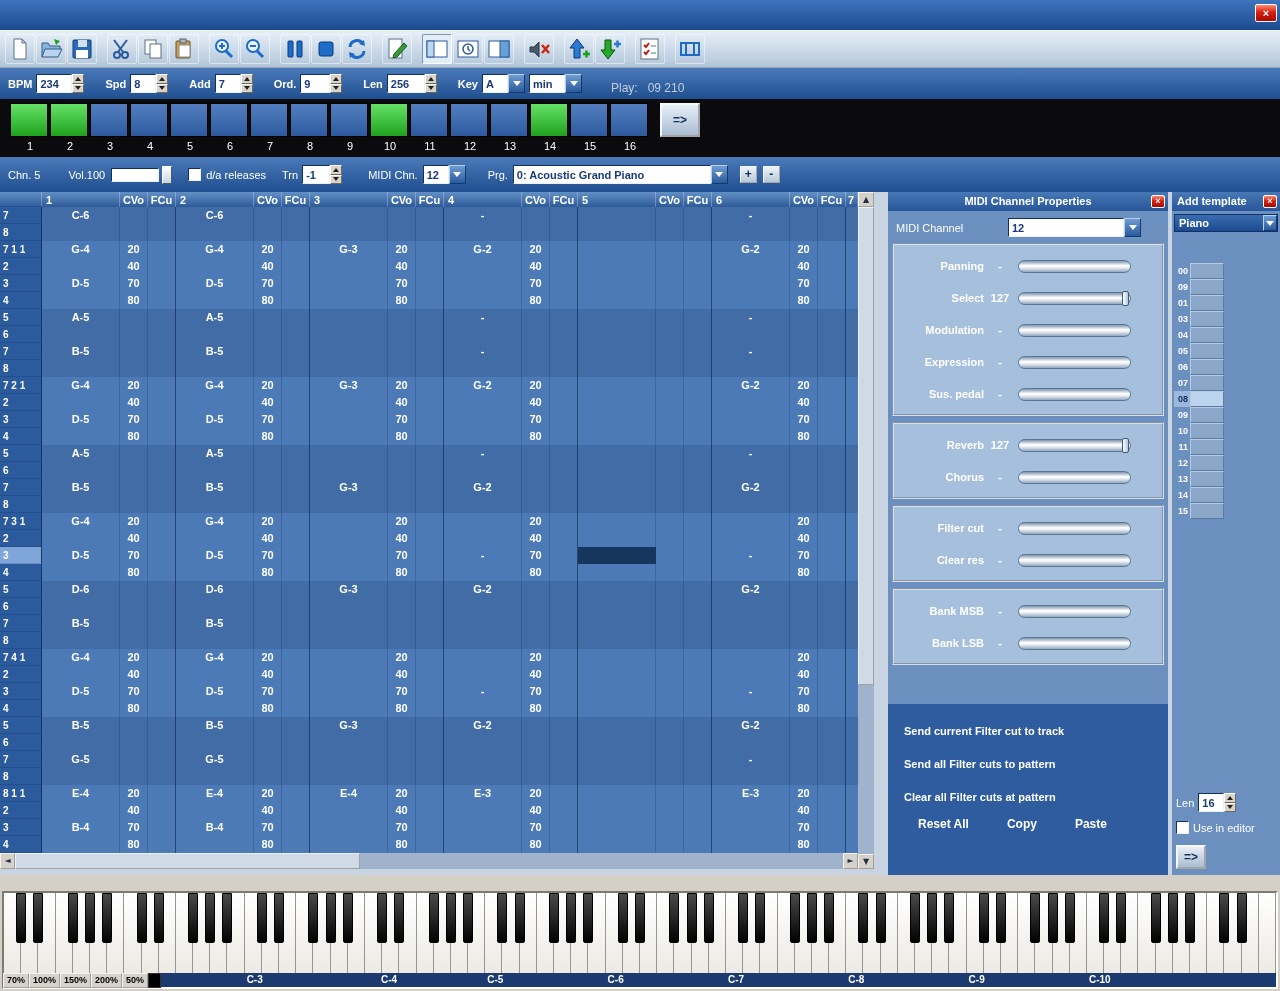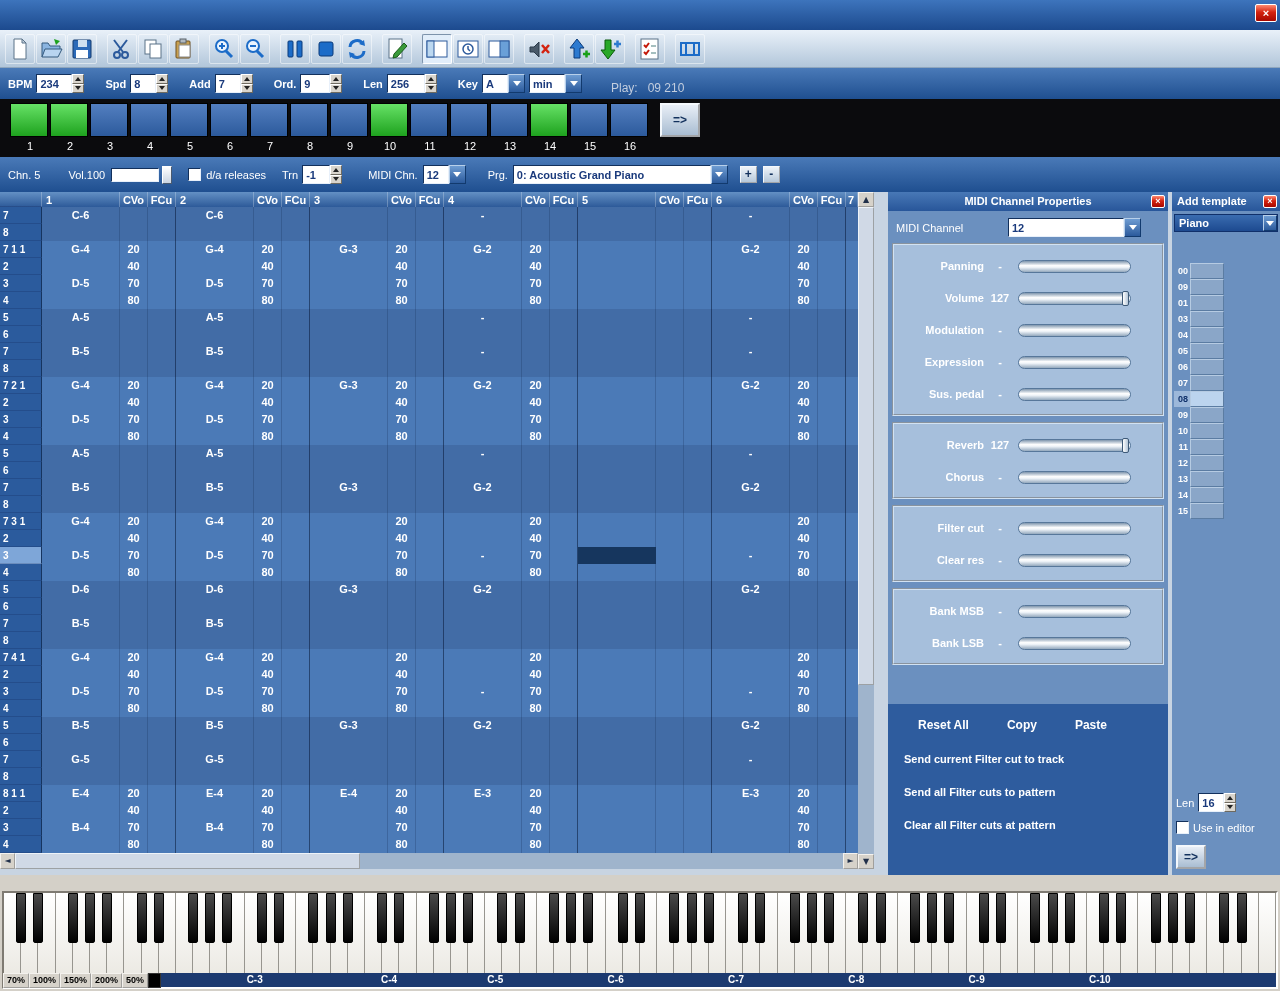--- a/index.html
+++ b/index.html
@@ -1385,21 +1385,21 @@
       </div>
   </div>
   <div id="midi-groups">
       <div class="prop-group">
         <div class="prop-row">
           <span class="prop-label">Panning</span>
           <span class="prop-value">-</span>
           <div class="prop-slider"></div>
         </div>
         <div class="prop-row">
-          <span class="prop-label">Volume</span>
+          <span class="prop-label">Select</span>
           <span class="prop-value">127</span>
           <div class="prop-slider">
             <div class="slider-thumb"></div>
           </div>
         </div>
         <div class="prop-row">
           <span class="prop-label">Modulation</span>
           <span class="prop-value">-</span>
           <div class="prop-slider"></div>
         </div>
@@ -1447,29 +1447,29 @@
           <div class="prop-slider"></div>
         </div>
         <div class="prop-row">
           <span class="prop-label">Bank LSB</span>
           <span class="prop-value">-</span>
           <div class="prop-slider"></div>
         </div>
       </div>
     </div>
   <div id="midi-dark">
+    <div id="midi-actions">
+        <div class="cmd-line">Send current Filter cut to track</div>
+        <div class="cmd-line">Send all Filter cuts to pattern</div>
+        <div class="cmd-line">Clear all Filter cuts at pattern</div>
+      </div>
     <div id="midi-buttons">
         <span class="cmd-btn">Reset All</span>
         <span class="cmd-btn">Copy</span>
         <span class="cmd-btn">Paste</span>
-      </div>
-    <div id="midi-actions">
-        <div class="cmd-line">Send current Filter cut to track</div>
-        <div class="cmd-line">Send all Filter cuts to pattern</div>
-        <div class="cmd-line">Clear all Filter cuts at pattern</div>
       </div>
   </div>
 </div>
 
 <div id="template-panel">
   <div class="panel-title">
     <span>Add template</span>
     <div class="close-btn panel-close">×</div>
   </div>
   <div id="tpl-select">

